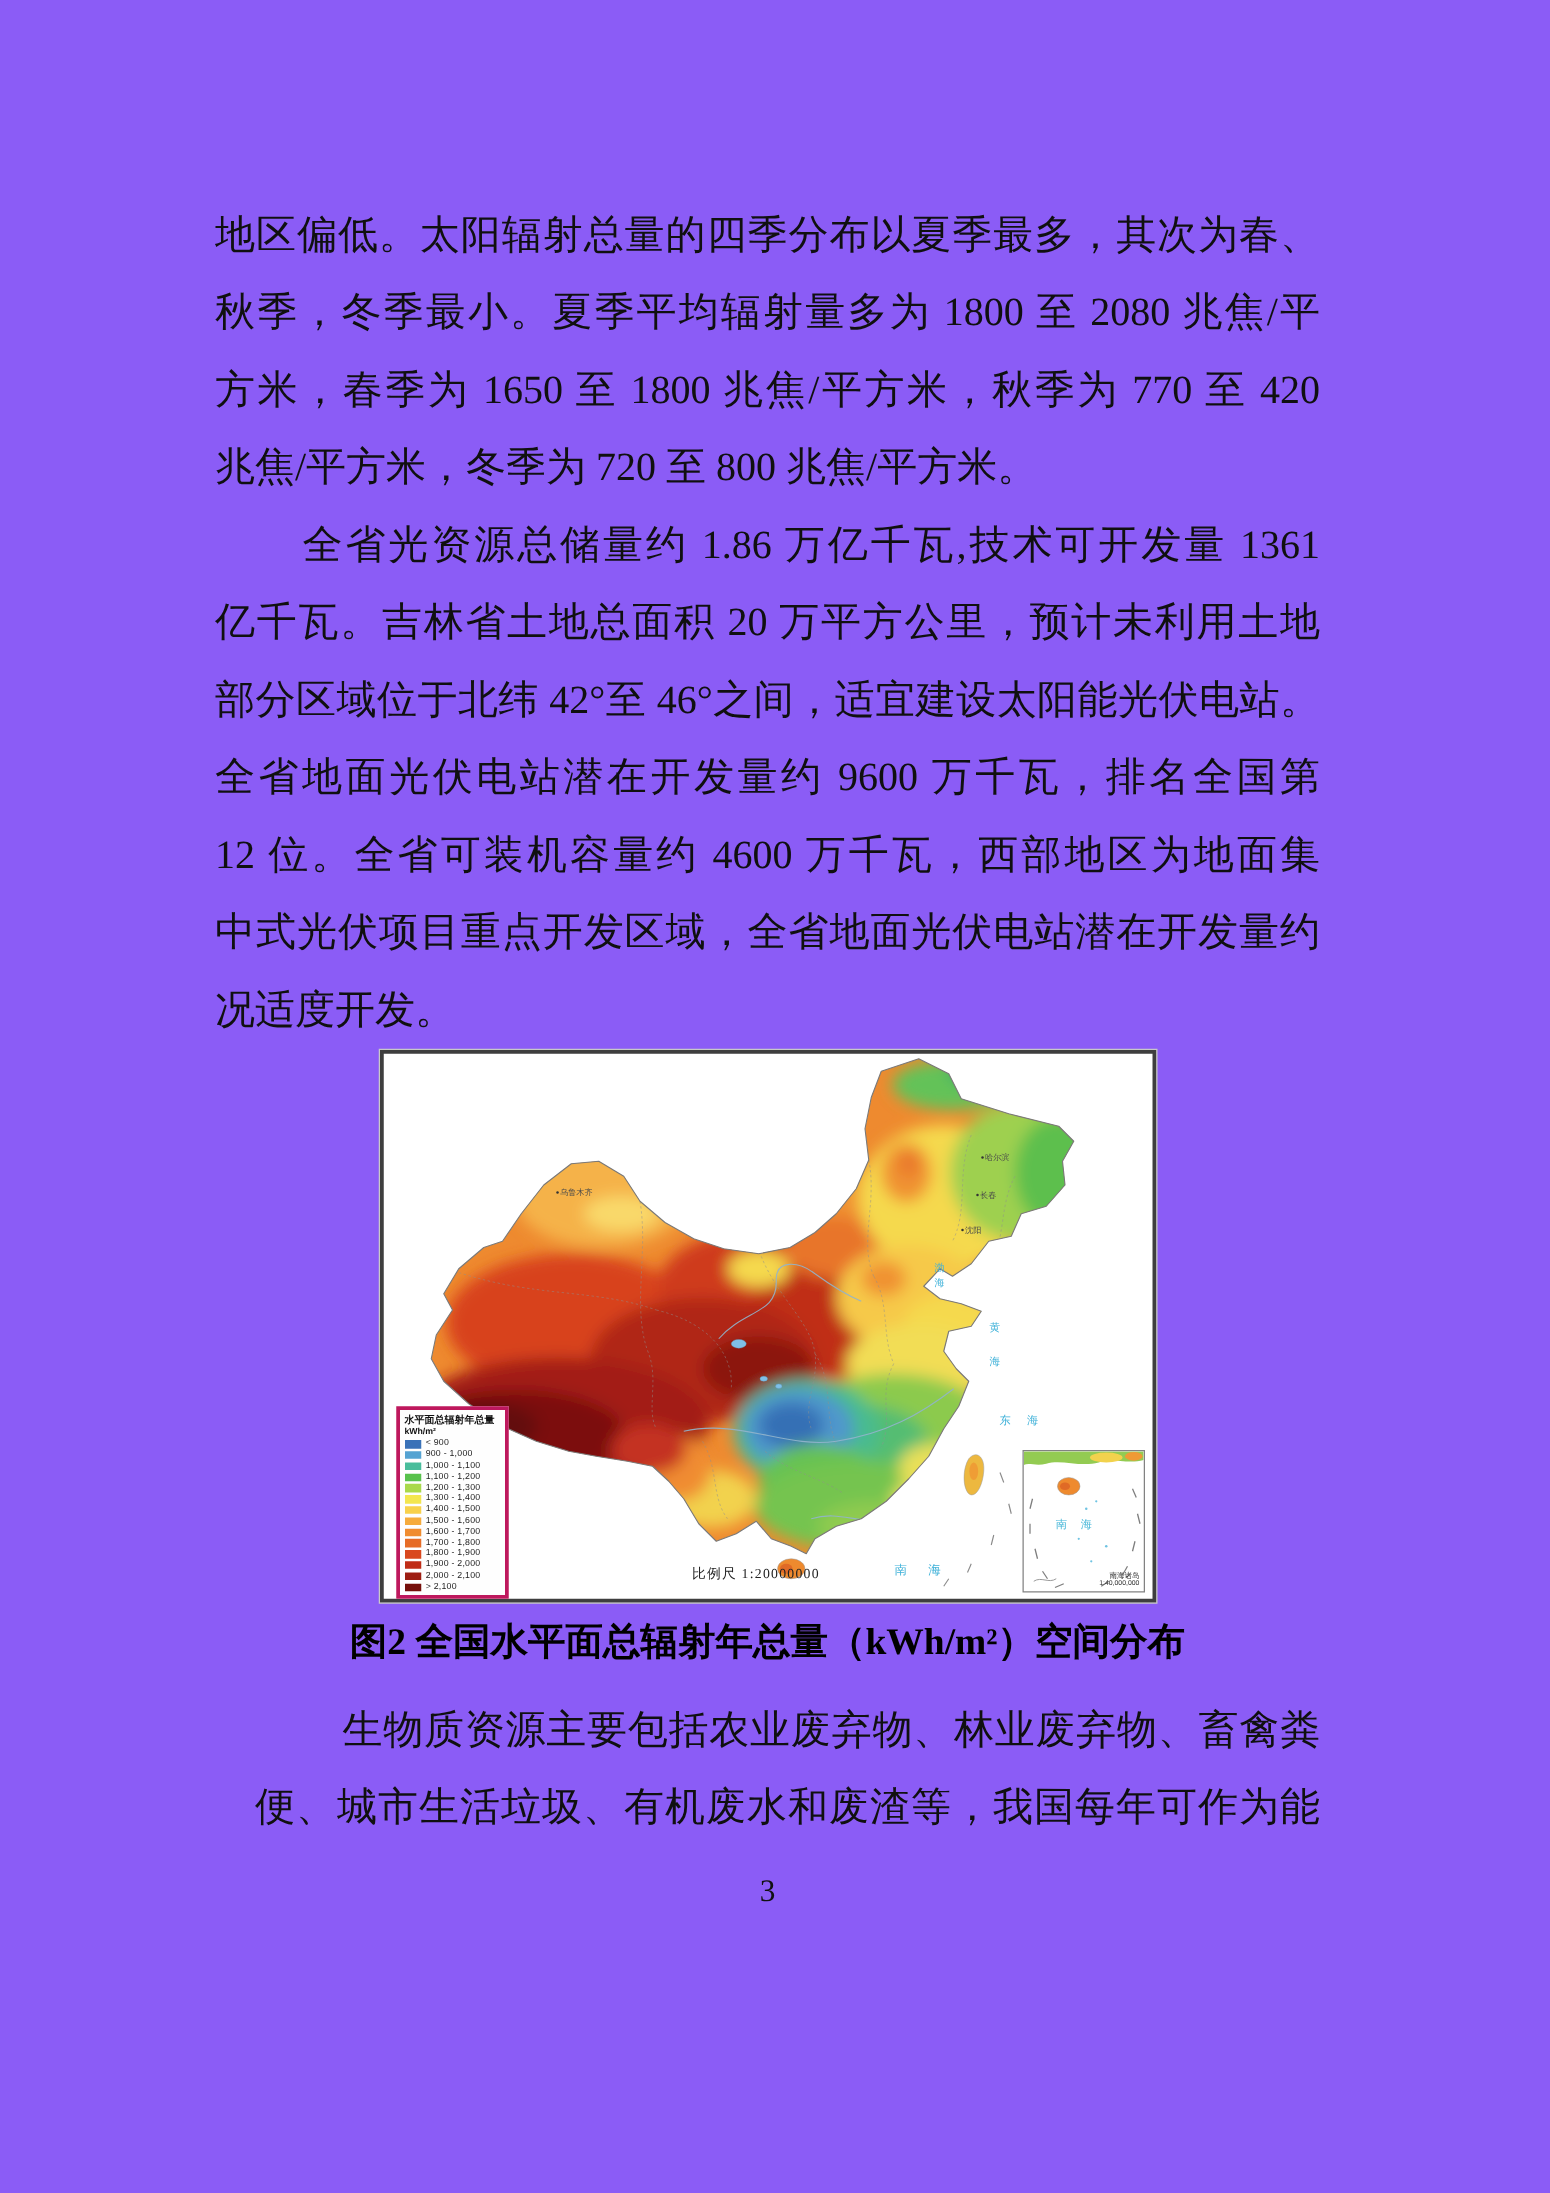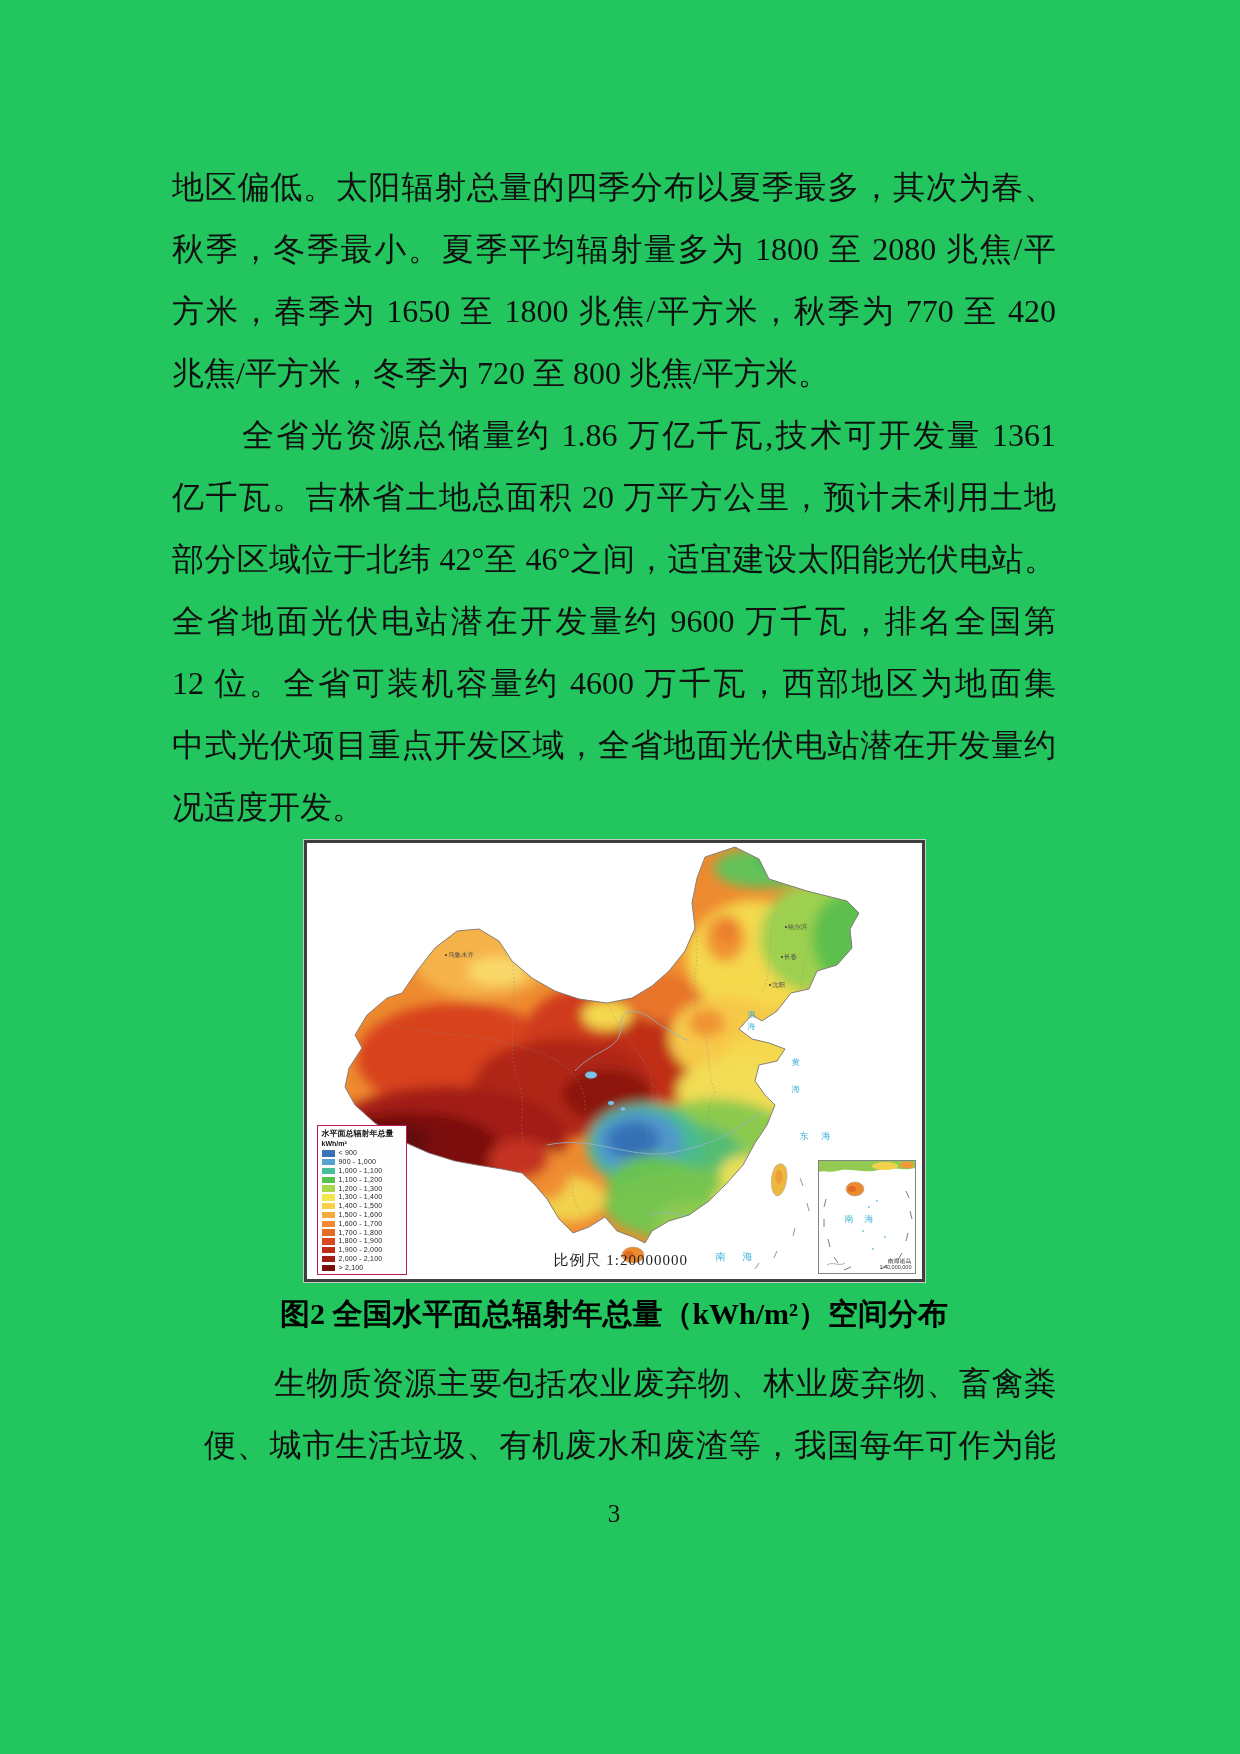--- a/index.html
+++ b/index.html
@@ -1,38 +1,38 @@
 <!DOCTYPE html>
 <html><head>
 <meta charset="utf-8">
 <style>
   html,body{margin:0;padding:0;background:#ffffff;}
   .page{
-    position:relative;width:1240px;height:1754px;background:#22c55e;overflow:hidden;
+    position:relative;width:1240px;height:1754px;background:#8b5cf6;overflow:hidden;
     font-family:"Liberation Serif","DejaVu Serif",serif;color:#101010;
   }
   .content{width:884px;margin-left:172px;padding-top:156px;}
   .t-line{
     font-size:32px;line-height:62px;height:62px;white-space:nowrap;
     text-align:justify;text-align-last:justify;white-space:normal;
   }
   .t-last{text-align-last:left;}
   .t-indent{text-indent:70px;}
 
   .figure-wrap{margin-top:2px;}
   .map-frame{
     position:relative;width:615px;height:436px;margin:0 auto;background:#ffffff;
     border:3px solid #3e3e3e;box-shadow:0 0 0 1px #c8c8c8;
   }
   .map-svg{position:absolute;left:0;top:0;}
 
   
   .legend{
     position:absolute;left:10px;top:282px;width:90px;background:#fefefe;
-    border:1px solid #be185d;box-sizing:border-box;padding:3px 2px 2px 4px;
+    border:3px solid #be185d;box-sizing:border-box;padding:3px 2px 2px 4px;
     font-family:"Liberation Sans","DejaVu Sans",sans-serif;
   }
   .lg-title{font-size:8px;font-weight:bold;line-height:10px;color:#111;white-space:nowrap;}
   .lg-unit{font-size:7px;font-weight:bold;line-height:9px;color:#111;margin-bottom:1px;}
   .lg-row{display:flex;align-items:center;height:8.8px;}
   .lg-sw{width:13px;height:6.5px;margin-right:4px;flex:0 0 13px;}
   .lg-lb{font-size:7px;line-height:8px;color:#222;white-space:nowrap;letter-spacing:.2px;}
 
   
   .inset{
@@ -44,21 +44,21 @@
     letter-spacing:11px;white-space:nowrap;font-family:"Liberation Sans",sans-serif;
   }
   .inset-cap{
     position:absolute;right:3px;bottom:3px;text-align:right;color:#333;
     font-family:"Liberation Sans",sans-serif;line-height:6px;
   }
   .inset-cap .l1{font-size:6px;}
   .inset-cap .l2{font-size:5.5px;}
 
   .scale-label{
-    position:absolute;left:247px;top:408px;font-size:15px;color:#222;
+    position:absolute;left:247px;top:408px;font-size:11px;color:#222;
     letter-spacing:1px;font-family:"Liberation Serif",serif;white-space:nowrap;
   }
 
   .sea-label{
     position:absolute;color:#41b2d9;font-family:"Liberation Sans","DejaVu Sans",sans-serif;
     line-height:1;white-space:nowrap;
   }
   .sea-v{word-break:break-all;white-space:normal;width:10px;}
   .sea-bohai{left:441px;top:166px;font-size:8px;line-height:12px;}
   .sea-huanghai{left:485px;top:206px;font-size:8.5px;line-height:27px;}

